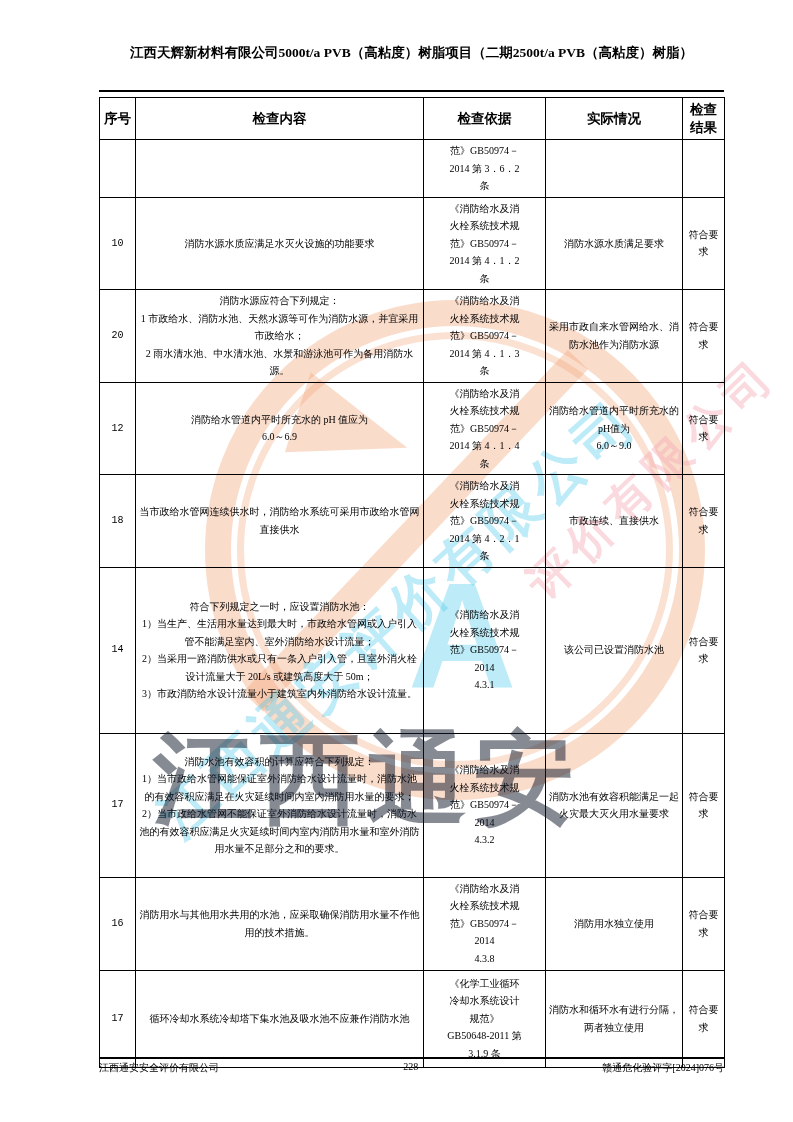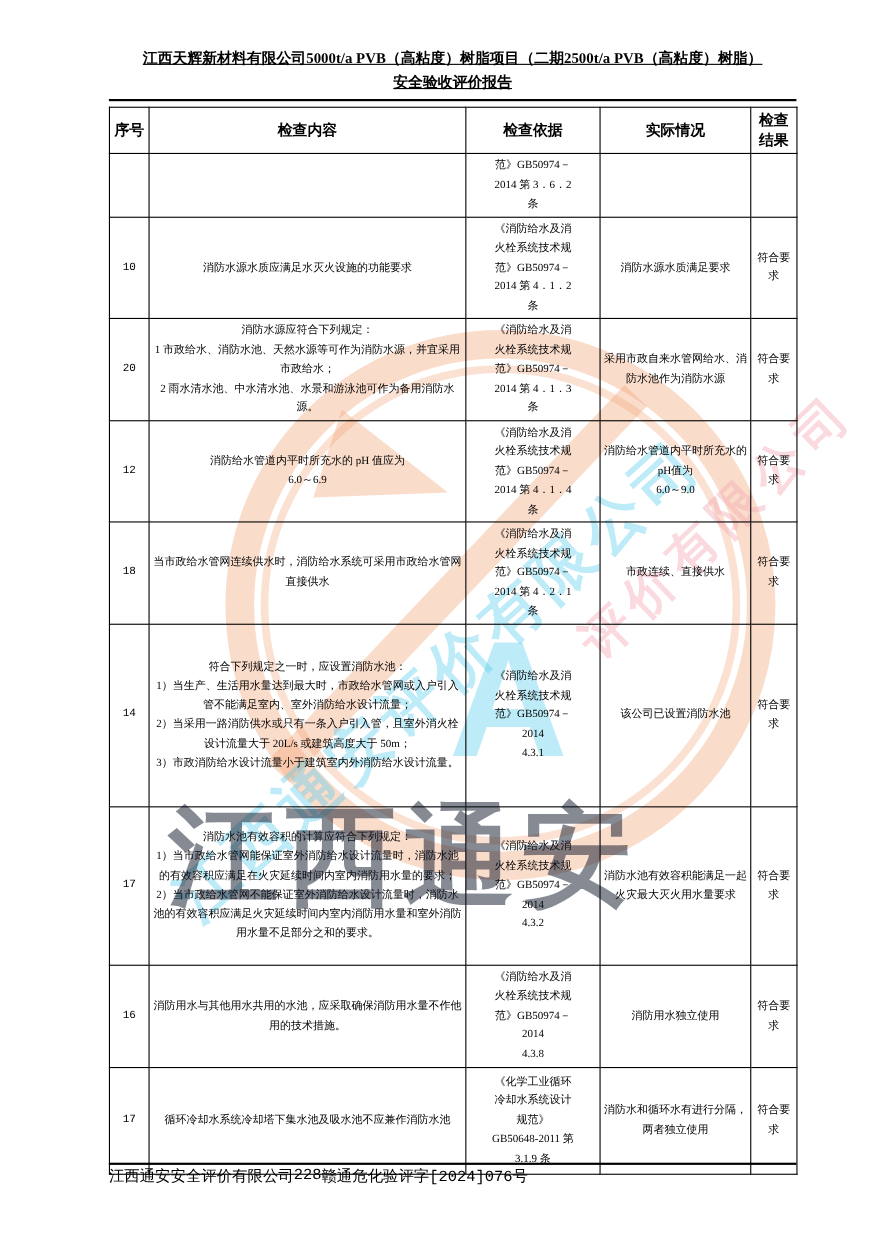--- a/index.html
+++ b/index.html
@@ -6,21 +6,20 @@
   body { background:#888; font-family:"Liberation Serif","DejaVu Serif",serif; }
   .page {
     position:relative; width:793px; height:1122px; margin:0 auto;
     background:#ffffff; overflow:hidden; color:#000;
   }
   
   .doc-header {
     position:absolute; top:42px; left:99px; width:625px;
     text-align:center; font-weight:bold; font-size:13.5px; line-height:22px;
     z-index:3;
-    text-decoration:underline;
   }
   .title-rule {
     position:absolute; top:90px; left:99px; width:625px;
     border-top:2px solid #000; z-index:3;
   }
   
   table.inspection {
     position:absolute; top:97px; left:99px; width:625px;
     border-collapse:collapse; table-layout:fixed; z-index:1;
     background:transparent;
@@ -41,22 +40,22 @@
   tbody tr:nth-child(7) { height:144px; }
   tbody tr:nth-child(8) { height:93px; }
   tbody tr:nth-child(9) { height:97px; }
   
   .footer-rule {
     position:absolute; top:1057px; left:99px; width:625px;
     border-top:2px solid #000; z-index:3;
   }
   .doc-footer {
     position:absolute; top:1061px; left:99px; width:625px;
-    display:flex; justify-content:flex-start; align-items:flex-start;
-    font-size:14px; z-index:3;font-family:Liberation Mono, monospace;
+    display:flex; justify-content:space-between; align-items:flex-start;
+    font-size:10px; z-index:3;
   }
   
   .wm { position:absolute; pointer-events:none; }
   .wm-circle-outer {
     left:205px; top:300px; width:500px; height:500px;
     border:26px solid rgba(243,164,118,0.38); border-radius:50%; z-index:0;
   }
   .wm-circle-inner {
     left:237px; top:332px; width:436px; height:436px;
     border:7px solid rgba(243,164,118,0.33); border-radius:50%; z-index:0;
@@ -100,21 +99,20 @@
   <div class="wm wm-circle-inner"></div>
   <div class="wm wm-diagonal"></div>
   <div class="wm wm-pennant"></div>
   <div class="wm wm-letter-a" style="color: rgba(90, 205, 235, 0.4);">A</div>
   <div class="wm wm-cyan-text" style="color: rgba(90, 205, 235, 0.4);">江西通安评价有限公司</div>
   <div class="wm wm-pink-text" style="color: rgba(242, 168, 178, 0.42);">评价有限公司</div>
   <div class="wm wm-red-text" style="color: #0f172a;">江西通安</div>
 
   <div class="doc-header">
     <div>江西天辉新材料有限公司5000t/a PVB（高粘度）树脂项目（二期2500t/a PVB（高粘度）树脂）</div>
-    <div>安全验收评价报告</div>
   </div>
   <div class="title-rule"></div>
 
   <table class="inspection">
     <colgroup>
       <col style="width:36px">
       <col style="width:288px">
       <col style="width:122px">
       <col style="width:137px">
       <col style="width:42px">

